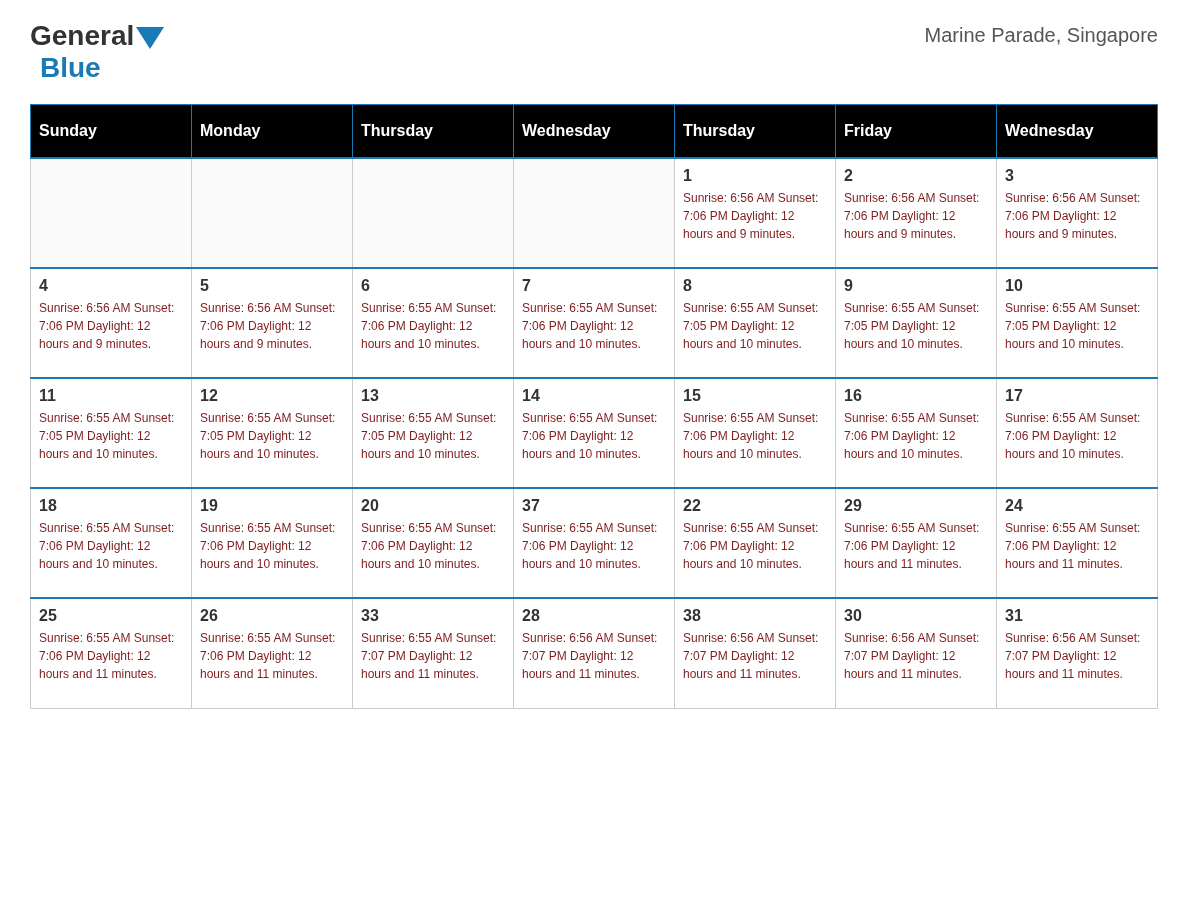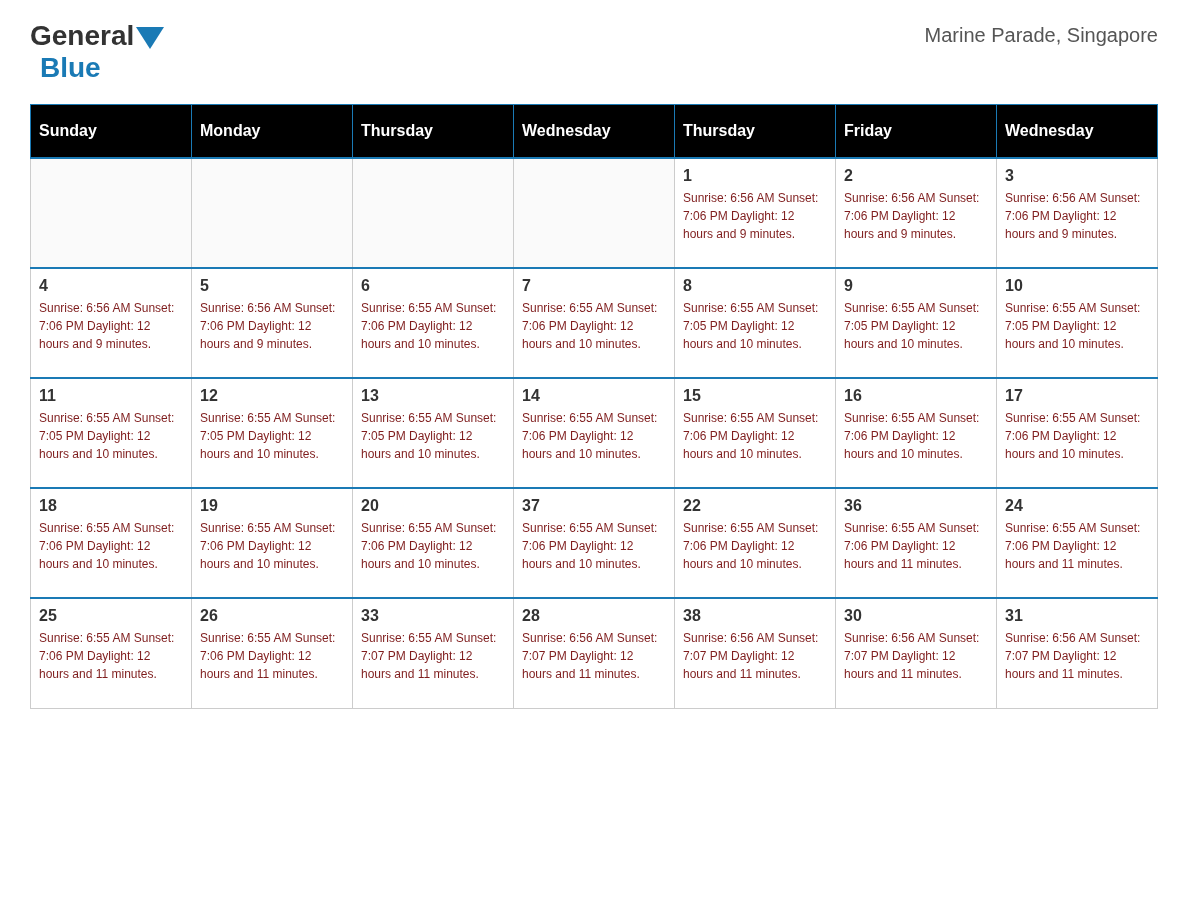--- a/index.html
+++ b/index.html
@@ -275,21 +275,21 @@
 Sunset: 7:06 PM
 Daylight: 12 hours and 10 minutes.</div>
         </td>
         <td>
           <span class="day-number">22</span>
           <div class="day-info">Sunrise: 6:55 AM
 Sunset: 7:06 PM
 Daylight: 12 hours and 10 minutes.</div>
         </td>
         <td>
-          <span class="day-number">36</span>
+          <span class="day-number">29</span>
           <div class="day-info">Sunrise: 6:55 AM
 Sunset: 7:06 PM
 Daylight: 12 hours and 11 minutes.</div>
         </td>
         <td>
           <span class="day-number">24</span>
           <div class="day-info">Sunrise: 6:55 AM
 Sunset: 7:06 PM
 Daylight: 12 hours and 11 minutes.</div>
         </td>

